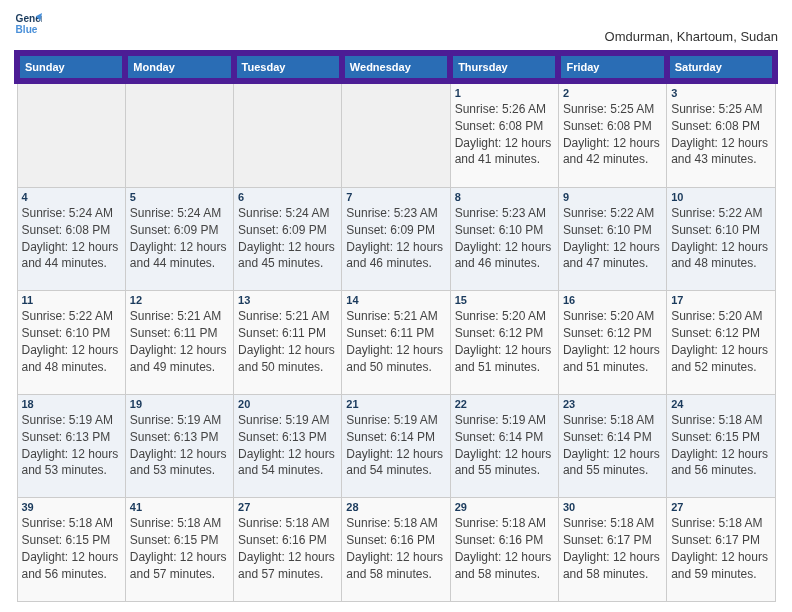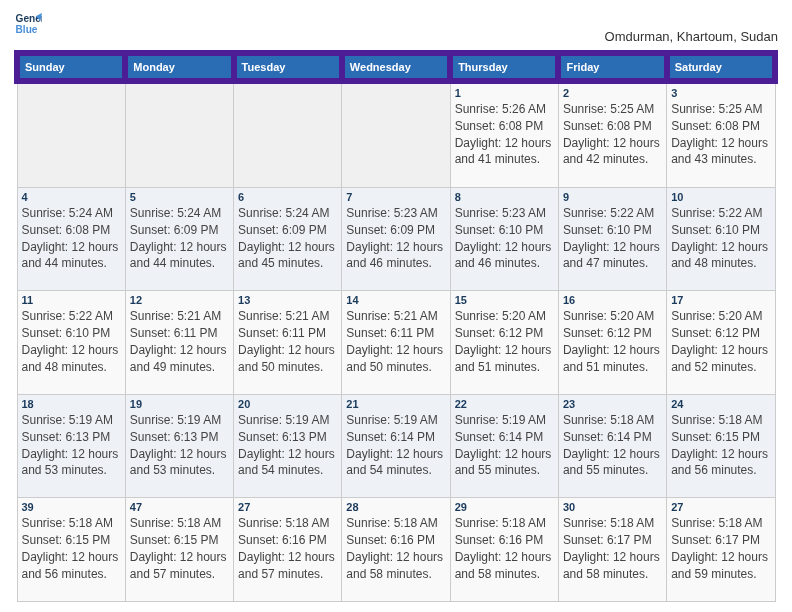--- a/index.html
+++ b/index.html
@@ -304,21 +304,21 @@
         </tr>
         <tr>
           <td>
             <span class="day-num">39</span>
             <div class="day-info" style="white-space: pre-line;">Sunrise: 5:18 AM
 Sunset: 6:15 PM
 Daylight: 12 hours
 and 56 minutes.</div>
           </td>
           <td>
-            <span class="day-num">47</span>
+            <span class="day-num">41</span>
             <div class="day-info" style="white-space: pre-line;">Sunrise: 5:18 AM
 Sunset: 6:15 PM
 Daylight: 12 hours
 and 57 minutes.</div>
           </td>
           <td>
             <span class="day-num">27</span>
             <div class="day-info" style="white-space: pre-line;">Sunrise: 5:18 AM
 Sunset: 6:16 PM
 Daylight: 12 hours

